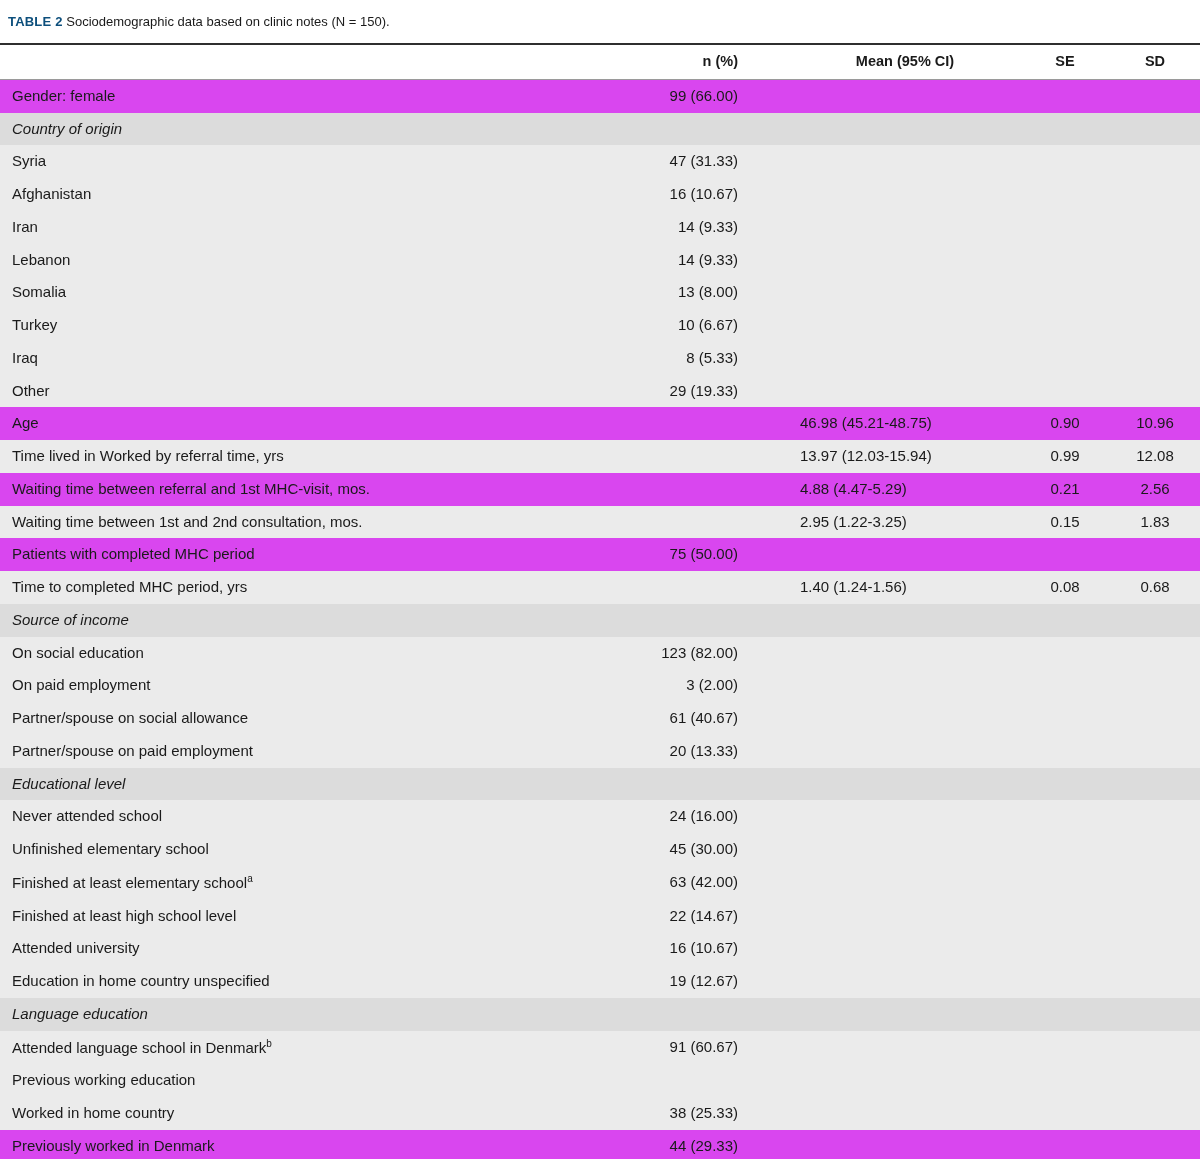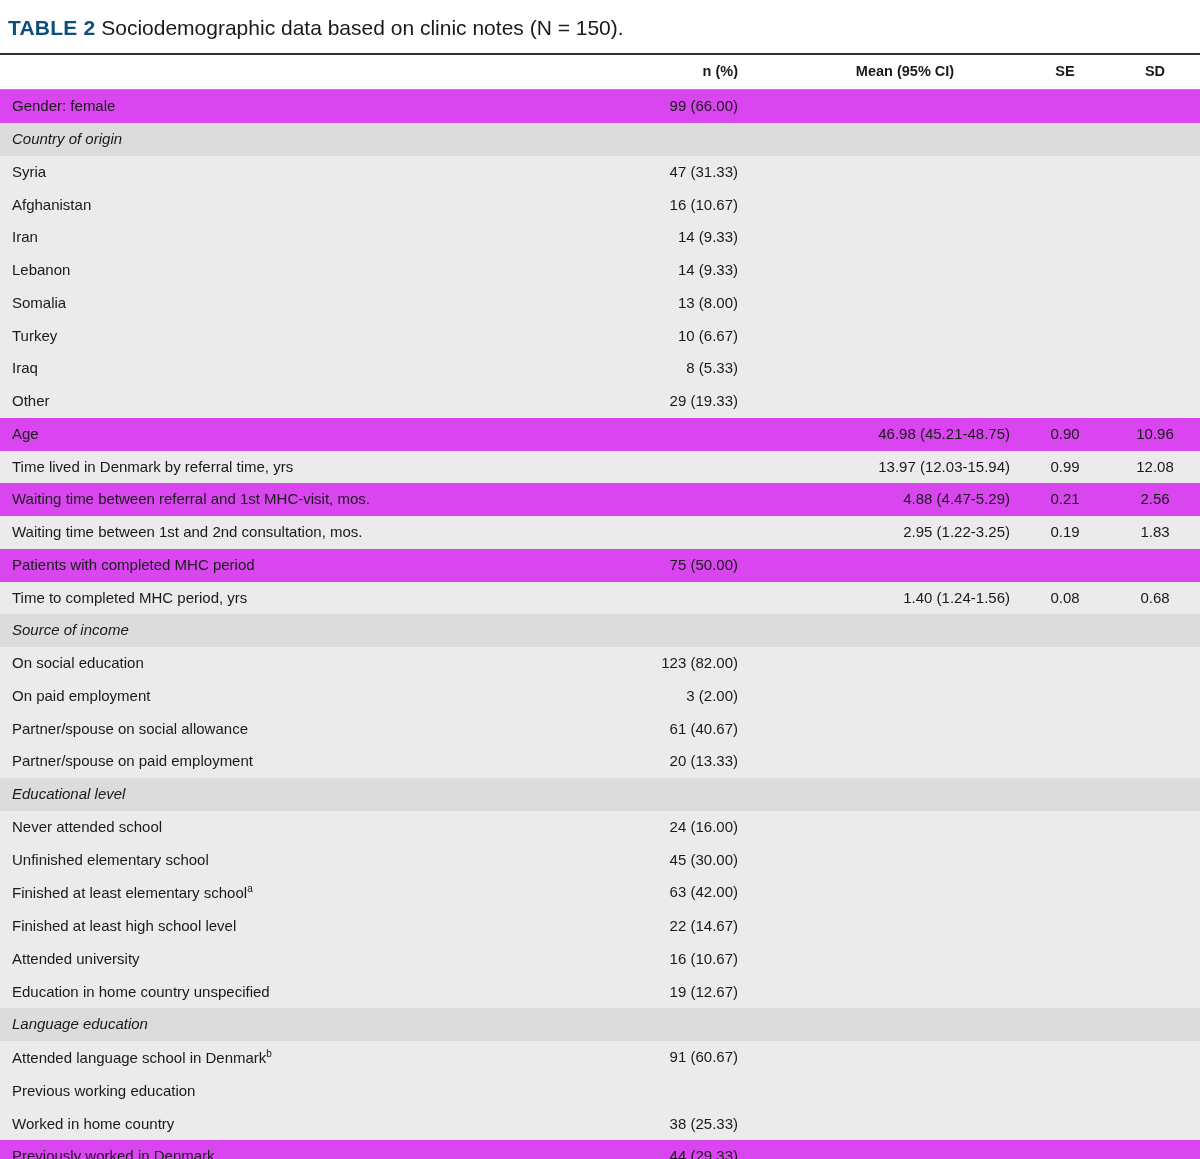--- a/index.html
+++ b/index.html
@@ -13,21 +13,21 @@
     font-family: "Liberation Sans", sans-serif;
     color: #1a1a1a;
     -webkit-font-smoothing: antialiased;
   }
   .table-wrap {
     width: 1200px;
     box-sizing: border-box;
     padding: 0;
   }
   .caption {
-    font-size: 21px;
+    font-size: 13px;
     padding: 14px 8px 12px 8px;
     color: #1a1a1a;
     line-height: 1.3;
   }
   .caption .tbl-num {
     color: #0d4f7c;
     font-weight: bold;
     letter-spacing: 0.2px;
   }
   table {
@@ -59,21 +59,21 @@
   thead th.h-sd    { text-align: center; }
 
   tbody td {
     padding: 7px 10px;
     vertical-align: top;
     line-height: 1.25;
     border: none;
   }
   tbody tr td.label { text-align: left; padding-left: 12px; }
   tbody tr td.n     { text-align: right; padding-right: 52px; white-space: nowrap; }
-  tbody tr td.mean  { text-align: right; white-space: nowrap; }
+  tbody tr td.mean  { text-align: left; white-space: nowrap; }
   tbody tr td.se    { text-align: center; white-space: nowrap; }
   tbody tr td.sd    { text-align: center; white-space: nowrap; }
 
   tr.shade td  { background: #d946ef; }
   tr.plain td  { background: #ebebeb; }
   tr.section td {
     background: #dcdcdc;
     font-style: italic;
   }
   sup { font-size: 10px; vertical-align: super; }
@@ -177,38 +177,38 @@
           <td class="sd"></td>
         </tr>
         <tr class="shade">
           <td class="label">Age</td>
           <td class="n"></td>
           <td class="mean">46.98 (45.21-48.75)</td>
           <td class="se">0.90</td>
           <td class="sd">10.96</td>
         </tr>
         <tr class="plain">
-          <td class="label">Time lived in Denmark by referral time, yrs</td>
+          <td class="label">Time lived in Worked by referral time, yrs</td>
           <td class="n"></td>
           <td class="mean">13.97 (12.03-15.94)</td>
           <td class="se">0.99</td>
           <td class="sd">12.08</td>
         </tr>
         <tr class="shade">
           <td class="label">Waiting time between referral and 1st MHC-visit, mos.</td>
           <td class="n"></td>
           <td class="mean">4.88 (4.47-5.29)</td>
           <td class="se">0.21</td>
           <td class="sd">2.56</td>
         </tr>
         <tr class="plain">
           <td class="label">Waiting time between 1st and 2nd consultation, mos.</td>
           <td class="n"></td>
           <td class="mean">2.95 (1.22-3.25)</td>
-          <td class="se">0.19</td>
+          <td class="se">0.15</td>
           <td class="sd">1.83</td>
         </tr>
         <tr class="shade">
           <td class="label">Patients with completed MHC period</td>
           <td class="n">75 (50.00)</td>
           <td class="mean"></td>
           <td class="se"></td>
           <td class="sd"></td>
         </tr>
         <tr class="plain">

